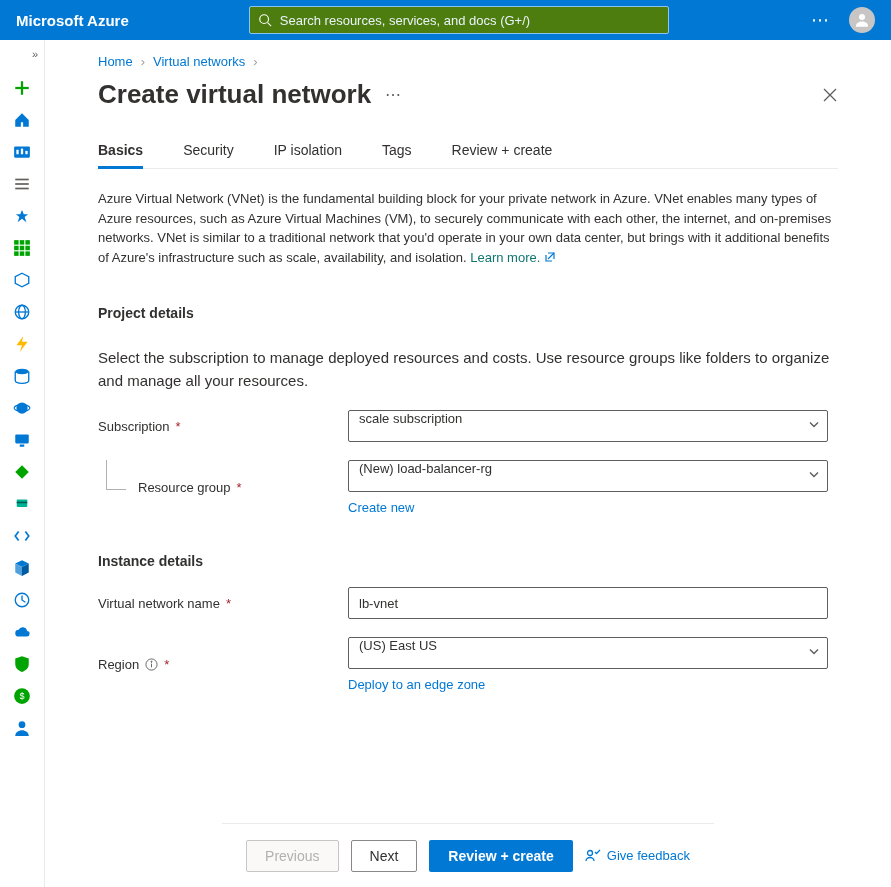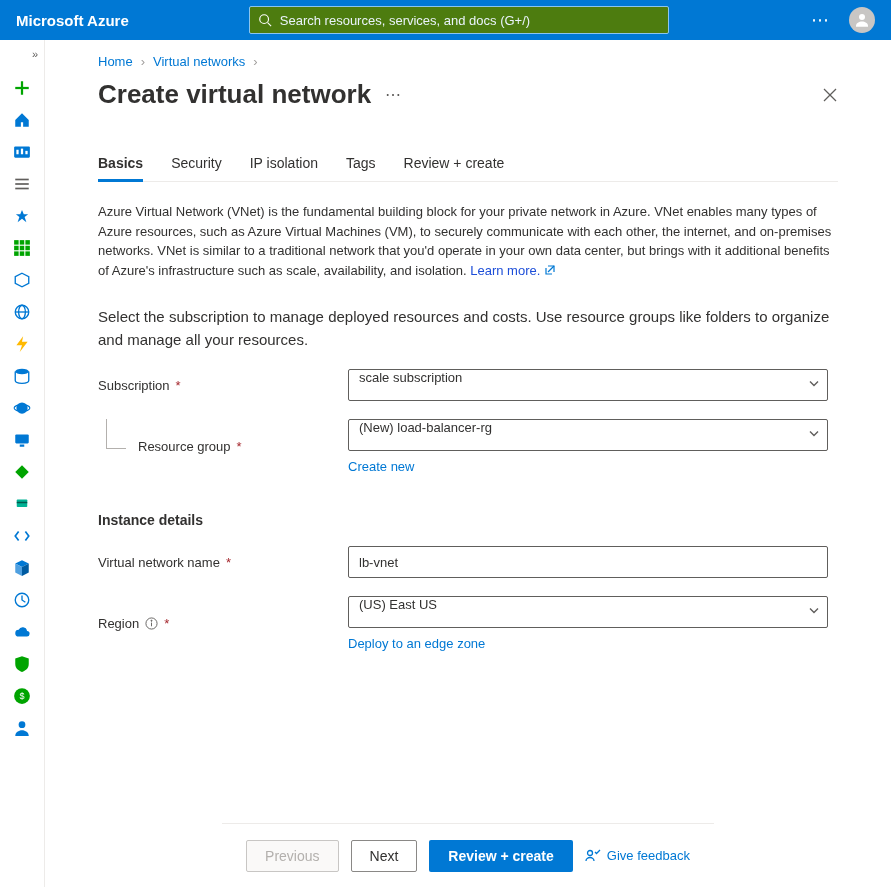--- a/index.html
+++ b/index.html
@@ -30,27 +30,27 @@
   .breadcrumb { font-size: 13px; color: #605e5c; display:flex; align-items:center; gap:8px; }
   .breadcrumb a { color: #0078d4; text-decoration: none; }
   .breadcrumb .sep { color: #a19f9d; }
 
   .titlerow { display:flex; align-items:center; margin-top: 10px; }
   h1.page-title { font-size: 26px; font-weight: 600; color: #323130; }
   .title-ell { margin-left: 14px; color: #605e5c; cursor:pointer; font-size:16px; letter-spacing:2px;}
   .close-x { margin-left: auto; cursor:pointer; width:16px; height:16px; color:#605e5c; }
   .close-x svg { width:16px; height:16px; }
 
-  .tabs { display:flex; gap: 28px; margin-top: 45px; border-bottom: 1px solid #edebe9; }
+  .tabs { display:flex; gap: 40px; margin-top: 32px; border-bottom: 1px solid #edebe9; }
   .tab { padding-bottom: 10px; font-size: 14px; color: #323130; cursor:pointer; position:relative; }
   .tab.active { font-weight: 600; }
   .tab.active::after { content:""; position:absolute; left:0; right:0; bottom:-1px; height:3px; background:#0078d4; }
 
   .desc { margin-top: 20px; font-size: 13px; line-height: 1.5; color: #323130; max-width: 740px;}
-  .learn-link { color:#1d4ed8; text-decoration:none; display:inline-flex; align-items:center; gap:4px;}
+  .learn-link { color:#0f766e; text-decoration:none; display:inline-flex; align-items:center; gap:4px;}
   .ext-icon { width:12px; height:12px; }
 
   h2.section { font-size: 14px; font-weight: 600; margin-top: 38px; }
   .section-desc { margin-top: 26px; font-size: 15px; line-height: 1.5; max-width: 740px; }
 
   .form-row { display:flex; align-items:center; margin-top: 18px; }
   .form-row.indent .label-col { padding-left: 40px; position: relative; }
   .indent-connector { position:absolute; left: 8px; top:-20px; width: 20px; height: 30px; border-left: 1px solid #b3b0ad; border-bottom: 1px solid #b3b0ad; }
   .label-col { width: 250px; font-size: 13px; display:flex; align-items:center; gap:6px;}
   .req { color: #a4262c; }
@@ -262,20 +262,21 @@
         <a href="#" class="learn-link">
           <span>Learn more.</span>
           <svg class="ext-icon" viewBox="0 0 12 12" fill="none" stroke="#0078d4" stroke-width="1.2">
               <path d="M4 2h6v6"></path>
               <path d="M10 2L4 8"></path>
               <path d="M8 10H2V4"></path>
             </svg>
         </a>
       </p>
 
+      <h2 class="section">Project details</h2>
       <p class="section-desc">Select the subscription to manage deployed resources and costs. Use resource groups like folders to organize and manage all your resources.</p>
 
       <div class="form-row">
         <div class="label-col">
           <span>Subscription</span>
             <span class="req">*</span>
         </div>
         <div class="field-col">
           <div class="select-wrap">
             <div class="azure-select">scale subscription</div>

